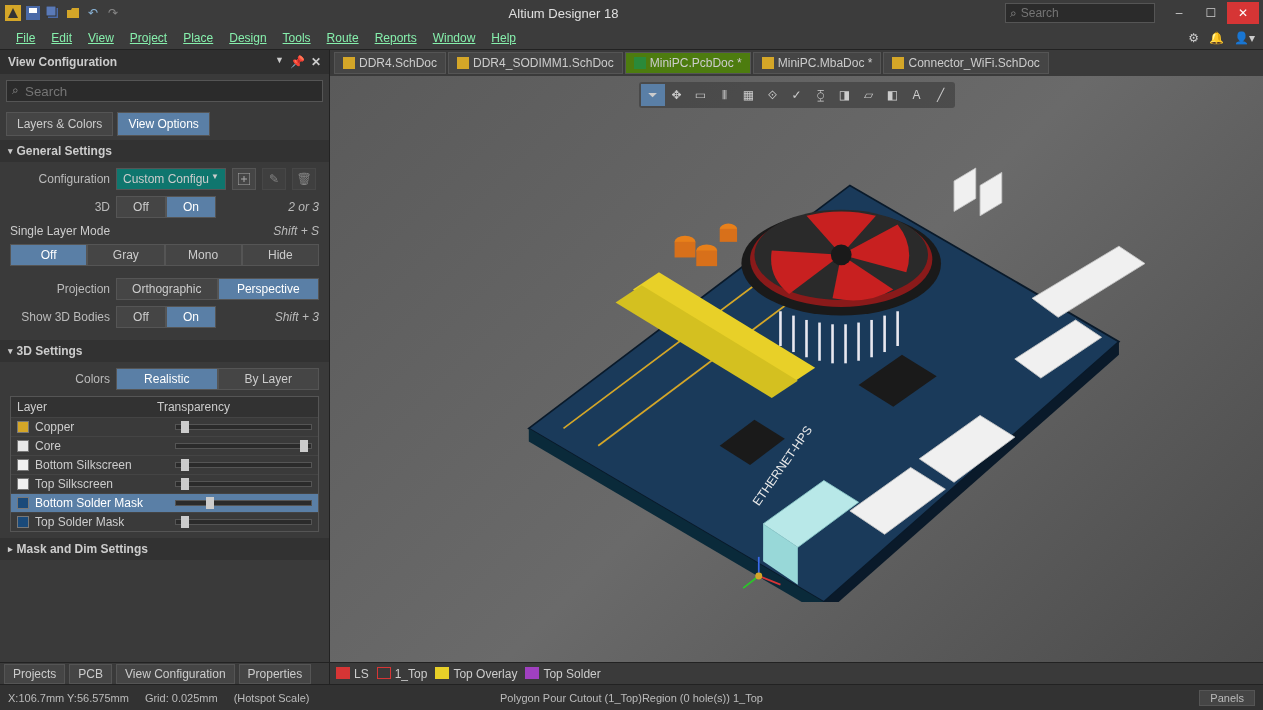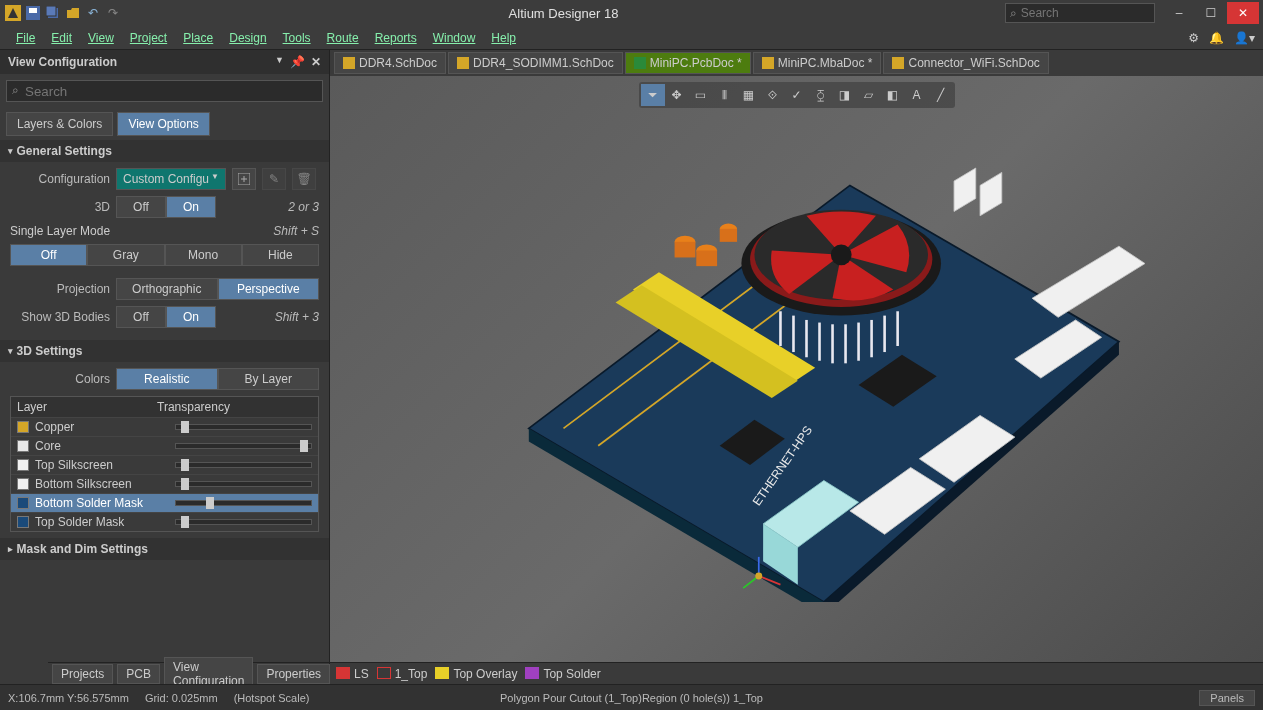--- a/index.html
+++ b/index.html
@@ -39,21 +39,21 @@
 .iconbtn { width: 24px; height: 22px; border: 1px solid #555; background: #454545; display: inline-flex; align-items: center; justify-content: center; }
 .slider { height: 6px; background: #2b2b2b; border: 1px solid #555; position: relative; }
 .slider .thumb { position: absolute; width: 8px; height: 12px; background: #ccc; top: -4px; }
 .layer-table { border: 1px solid #555; }
 .layer-table .lthdr { display: flex; background: #323232; padding: 3px 6px; }
 .layer-table .ltrow { display: flex; align-items: center; padding: 2px 6px; border-top: 1px solid #444; }
 .layer-table .ltrow.sel { background: #5a7fa6; color: #fff; }
 .swatch { width: 12px; height: 12px; margin-right: 6px; border: 1px solid #777; }
 .layer-table .lname { width: 140px; }
 .layer-table .lslider { flex: 1; }
-.bottom-tabs { height: 22px; background: #3a3a3a; border-top: 1px solid #222; display: flex; align-items: center; padding: 0 4px; gap: 4px; margin-left: 48px; }
+.bottom-tabs { height: 22px; background: #3a3a3a; border-top: 1px solid #222; display: flex; align-items: center; padding: 0 4px; gap: 4px; }
 .bottom-tabs .btab { padding: 2px 8px; background: #454545; border: 1px solid #555; }
 .mainarea { flex: 1; display: flex; flex-direction: column; background: #2f2f2f; }
 .doctabs { height: 26px; background: #3a3a3a; display: flex; align-items: center; padding: 0 4px; gap: 2px; }
 .doctab { display: flex; align-items: center; padding: 3px 8px; background: #454545; border: 1px solid #555; gap: 4px; }
 .doctab.active { background: #4d7c0f; }
 .doctab .dticon { width: 12px; height: 12px; }
 .viewport { flex: 1; position: relative; background: linear-gradient(135deg, #5a5a5a 0%, #6a6a6a 50%, #4a4a4a 100%); overflow: hidden; }
 .vp-toolbar { position: absolute; top: 6px; left: 50%; transform: translateX(-50%); display: flex; background: #454545cc; border-radius: 3px; padding: 2px; }
 .vp-toolbar .vptb { width: 24px; height: 22px; display: flex; align-items: center; justify-content: center; color: #ccc; }
 .vp-toolbar .vptb.active { background: #5a7fa6; }
@@ -231,28 +231,28 @@
             </div>
             <div class="ltrow">
               <span class="swatch" style="background:#e8e8e8"></span>
     <span class="lname">Core</span>
     <div class="slider lslider">
                 <div class="thumb" style="left:92%"></div>
               </div>
             </div>
             <div class="ltrow">
               <span class="swatch" style="background:#f0f0f0"></span>
-    <span class="lname">Top Silkscreen</span>
+    <span class="lname">Bottom Silkscreen</span>
     <div class="slider lslider">
                 <div class="thumb" style="left:4%"></div>
               </div>
             </div>
             <div class="ltrow">
               <span class="swatch" style="background:#f0f0f0"></span>
-    <span class="lname">Bottom Silkscreen</span>
+    <span class="lname">Top Silkscreen</span>
     <div class="slider lslider">
                 <div class="thumb" style="left:4%"></div>
               </div>
             </div>
             <div class="ltrow sel">
               <span class="swatch" style="background:#1a4a7a"></span>
     <span class="lname">Bottom Solder Mask</span>
     <div class="slider lslider">
                 <div class="thumb" style="left:22%"></div>
               </div>

